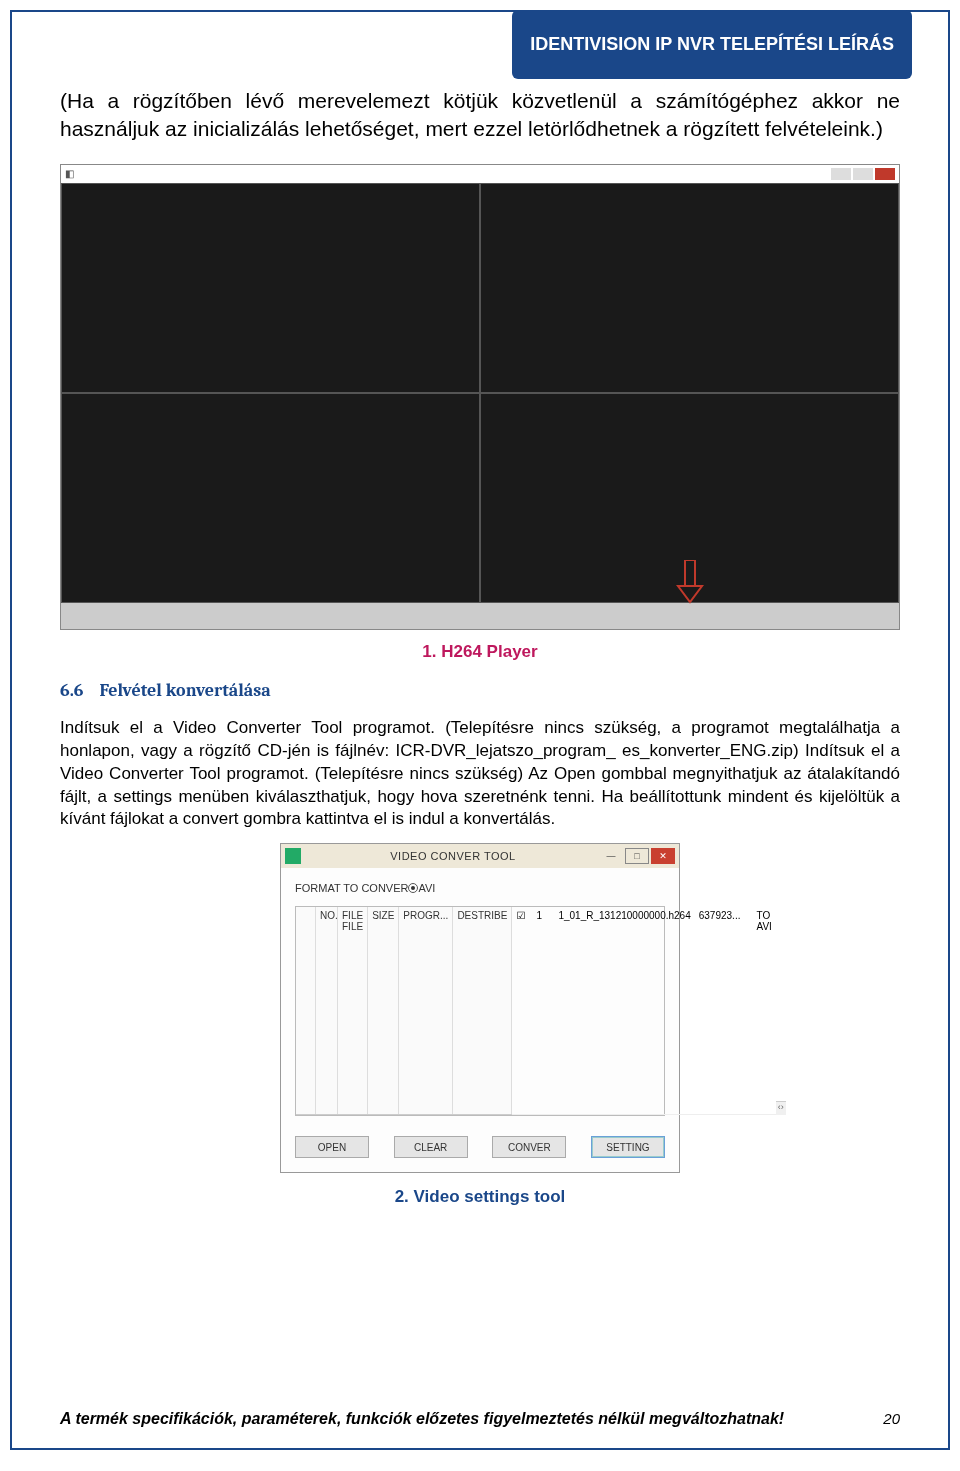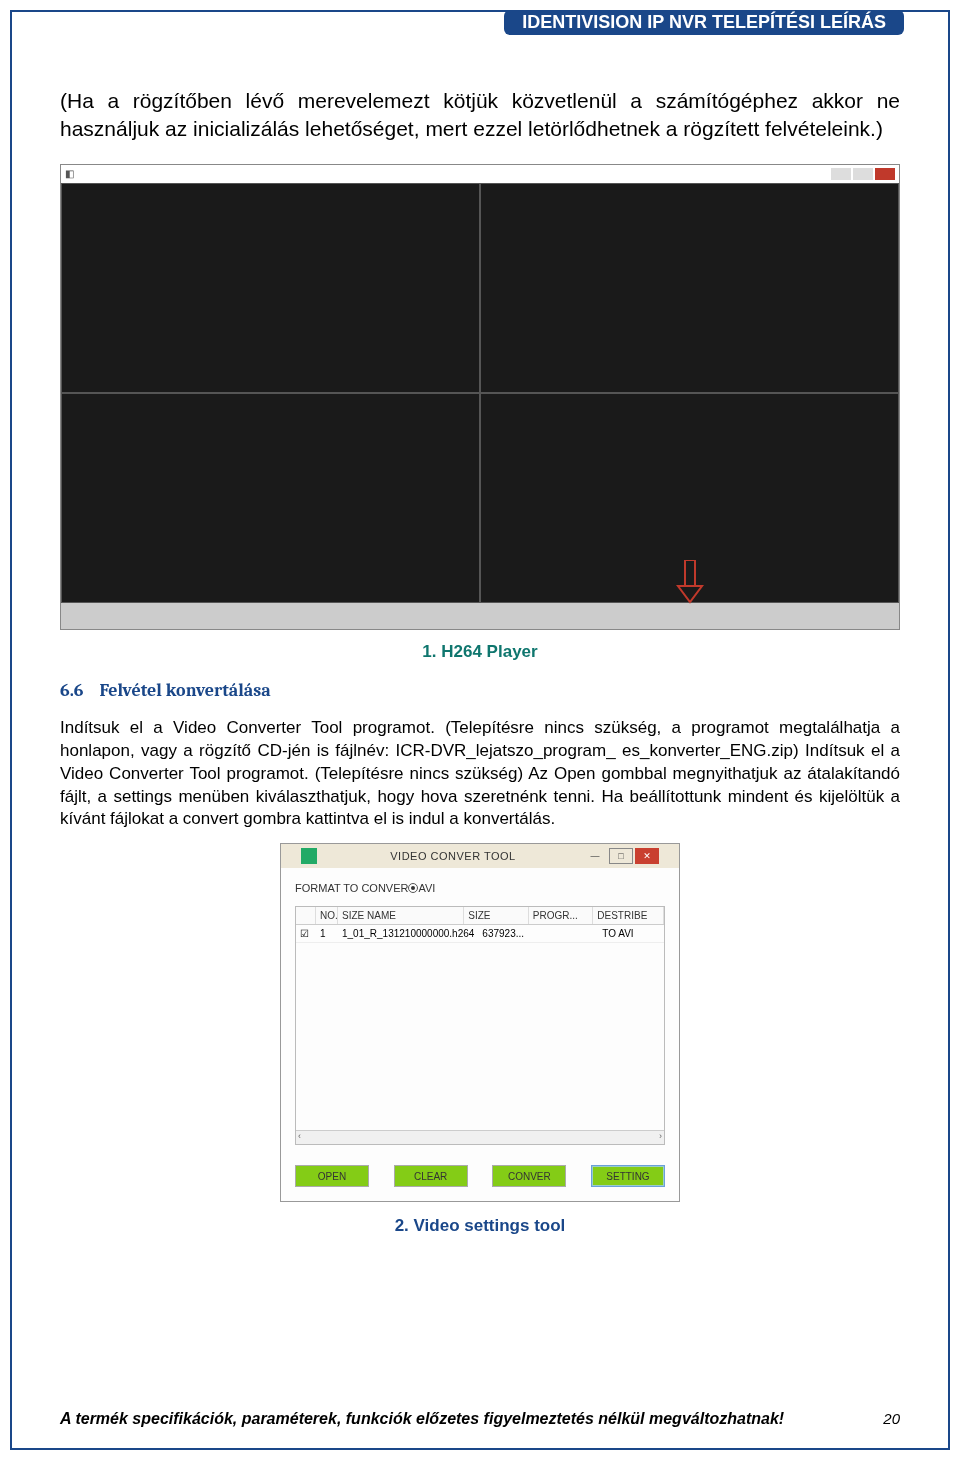--- a/index.html
+++ b/index.html
@@ -1,67 +1,67 @@
 <!DOCTYPE html>
 <html><head>
 <meta charset="utf-8">
 <style>
 * { box-sizing: border-box; margin: 0; padding: 0; }
 body { font-family: Arial, sans-serif; background: #fff; width: 960px; margin: 0 auto; position: relative; min-height: 1471px; }
 .page-border { border: 2px solid #1a4789; margin: 10px; padding: 0 48px 50px 48px; min-height: 1440px; position: relative; }
-.header-badge { background: #1a4789; color: #fff; font-weight: bold; font-size: 18px; padding: 2px 18px; border-radius: 6px; position: absolute; top: -2px; right: 44px; }
+.header-badge { background: #1a4789; color: #fff; font-weight: bold; font-size: 18px; padding: 24px 18px; border-radius: 6px; position: absolute; top: -2px; right: 36px; }
 .intro { font-family: Arial, sans-serif; font-size: 21px; color: #000; text-align: justify; margin-top: 75px; line-height: 1.35; }
 
 
 .player-wrap { margin-top: 20px; }
 .player-window { width: 100%; background: #333; border: 1px solid #888; }
 .player-titlebar { background: #fff; height: 18px; display: flex; align-items: center; justify-content: space-between; font-size: 10px; color: #555; padding: 0 4px; }
 .player-ctrl { display: flex; gap: 2px; }
 .player-ctrl span { display: inline-block; width: 20px; height: 12px; background: #ddd; }
 .player-ctrl .close { background: #c0392b; }
 .player-title { flex: 1; text-align: center; }
 .player-grid { display: grid; grid-template-columns: 1fr 1fr; grid-template-rows: 1fr 1fr; height: 420px; background: #1a1a1a; }
 .player-grid div { border: 1px solid #555; position: relative; }
 .player-toolbar { height: 26px; background: #ccc; }
 .arrow-down { position: absolute; left: 50%; transform: translateX(-50%); bottom: -2px; }
-.caption1 { text-align: center; color: #0f766e; font-weight: bold; margin-top: 12px; font-size: 17px; }
+.caption1 { text-align: center; color: #be185d; font-weight: bold; margin-top: 12px; font-size: 17px; }
 
 .section-heading { color: #1a4789; font-family: Cambria, Georgia, serif; font-size: 18px; font-weight: bold; margin-top: 18px; }
 .section-heading .num { margin-right: 16px; }
 .body-text { font-size: 17px; color: #000; margin-top: 16px; line-height: 1.35; text-align: justify; }
 
 
 .vct-wrap { display: flex; justify-content: center; margin-top: 12px; }
 .vct { width: 400px; border: 1px solid #999; background: #fdfdfd; }
-.vct-titlebar { background: #eee8d8; height: 24px; display: flex; align-items: center; font-size: 11px; color: #333; padding: 0 20px; gap: 37px; }
+.vct-titlebar { background: #eee8d8; height: 24px; display: flex; align-items: center; font-size: 11px; color: #333; padding: 0 4px; gap: 37px; }
 .vct-icon { width: 16px; height: 16px; background: #2a6; margin-right: 6px; }
 .vct-title { flex: 1; text-align: center; font-weight: normal; letter-spacing: 0.5px; }
 .vct-winctrl { display: flex; gap: 2px; }
 .vct-winctrl span { width: 24px; height: 16px; display: flex; align-items: center; justify-content: center; font-size: 9px; }
 .vct-winctrl .min { color: #444; }
 .vct-winctrl .max { color: #444; border: 1px solid #888; }
 .vct-winctrl .cls { background: #c94030; color: #fff; }
 .vct-body { padding: 14px 14px 14px 14px; }
 .vct-format { font-size: 11px; color: #333; display: flex; align-items: center; margin-bottom: 12px; }
 .vct-radio { width: 10px; height: 10px; border: 1px solid #555; border-radius: 50%; display: inline-flex; align-items: center; justify-content: center; }
 .vct-radio .dot { width: 4px; height: 4px; background: #333; border-radius: 50%; }
-.vct-table { border: 1px solid #bbb; height: 239px; display: flex; flex-direction: column; font-size: 10px; }
+.vct-table { border: 1px solid #bbb; height: 210px; display: flex; flex-direction: row; font-size: 10px; }
 .vct-thead { display: flex; background: #fafafa; border-bottom: 1px solid #ccc; }
 .vct-th { padding: 3px 4px; border-right: 1px solid #ddd; color: #333; }
 .vct-row { display: flex; border-bottom: 1px solid #eee; }
 .vct-td { padding: 3px 4px; }
 .vct-col-chk { width: 20px; }
 .vct-col-no { width: 22px; }
 .vct-col-file { flex: 1.9; }
 .vct-col-size { flex: 0.9; }
 .vct-col-prog { flex: 0.9; }
 .vct-col-dest { flex: 1.0; }
 .vct-scroll { height: 14px; background: #f0f0f0; border-top: 1px solid #ccc; display: flex; justify-content: space-between; padding: 0 2px; font-size: 9px; color: #666; margin-top: auto; }
 .vct-buttons { display: flex; justify-content: space-between; margin-top: 20px; }
-.vct-btn { width: 74px; height: 22px; border: 1px solid #aaa; background: #84cc16; font-size: 10px; display: flex; align-items: center; justify-content: center; color: #333; }
+.vct-btn { width: 74px; height: 22px; border: 1px solid #aaa; background: #e5e5e5; font-size: 10px; display: flex; align-items: center; justify-content: center; color: #333; }
 .vct-btn.focus { border: 1px solid #6aa0d8; box-shadow: 0 0 0 1px #9cc inset; }
 .caption2 { text-align: center; color: #1a4789; font-weight: bold; margin-top: 14px; font-size: 17px; }
 
 .footer { position: absolute; bottom: 20px; left: 48px; right: 48px; display: flex; justify-content: space-between; align-items: baseline; }
 .footer-text { font-style: italic; font-weight: bold; font-size: 16px; }
 .footer-num { font-style: italic; font-size: 15px; }
 </style>
 </head>
 <body>
 <div class="page-border">
@@ -120,21 +120,21 @@
           <span>FORMAT TO CONVER</span>
           <span class="vct-radio">
               <span class="dot"></span>
             </span>
           <span>AVI</span>
         </div>
         <div class="vct-table">
           <div class="vct-thead">
             <div class="vct-th vct-col-chk"></div>
             <div class="vct-th vct-col-no">NO.</div>
-            <div class="vct-th vct-col-file">SIZE NAME</div>
+            <div class="vct-th vct-col-file">FILE FILE</div>
             <div class="vct-th vct-col-size">SIZE</div>
             <div class="vct-th vct-col-prog">PROGR...</div>
             <div class="vct-th vct-col-dest">DESTRIBE</div>
           </div>
           <div class="vct-row">
             <div class="vct-td vct-col-chk">☑</div>
             <div class="vct-td vct-col-no">1</div>
             <div class="vct-td vct-col-file">1_01_R_131210000000.h264</div>
             <div class="vct-td vct-col-size">637923...</div>
             <div class="vct-td vct-col-prog"></div>

